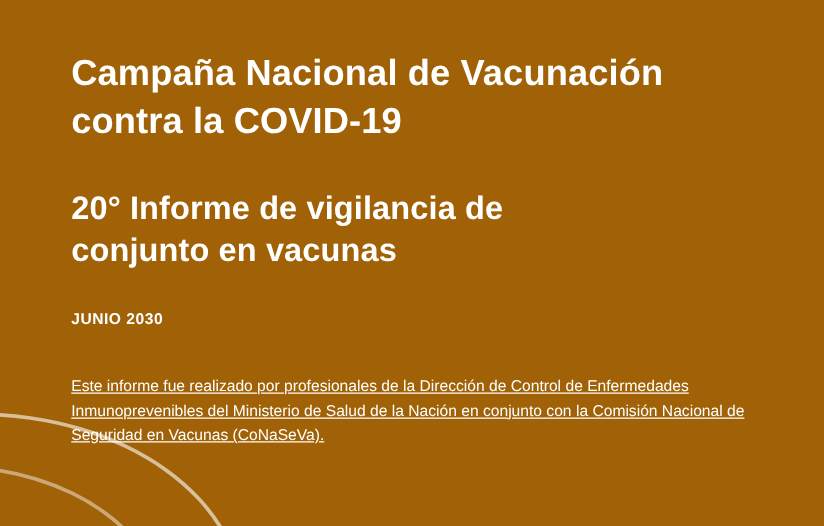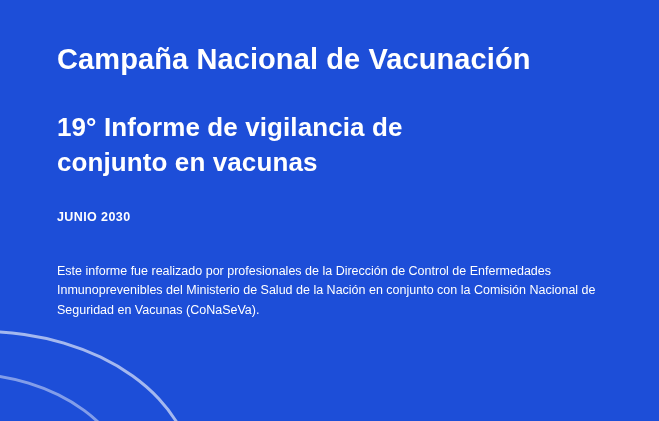--- a/index.html
+++ b/index.html
@@ -10,21 +10,21 @@
     width: 659px;
     height: 421px;
     overflow: hidden;
     font-family: "Liberation Sans", sans-serif;
     background: #ffffff;
   }
   .cover {
     position: relative;
     width: 659px;
     height: 421px;
-    background: #1d4ed8;
+    background: #a16207;
     overflow: hidden;
   }
   
   .swoosh {
     position: absolute;
     border: 2px solid rgba(255,255,255,0.55);
     border-radius: 50%;
     background: transparent;
     pointer-events: none;
   }
@@ -72,38 +72,40 @@
     font-weight: bold;
     letter-spacing: 0.4px;
     margin: 30px 0 0 0;
   }
   .credits {
     color: #ffffff;
     font-size: 12.5px;
     line-height: 1.55;
     margin: 38px 0 0 0;
     max-width: 565px;
+    text-decoration: underline;
   }
 </style>
 </head>
 <body>
 
 <div class="cover">
 
   <div class="swoosh swoosh-1"></div>
   <div class="swoosh swoosh-2"></div>
 
   <div class="content">
 
     <h1 class="title">
       <span>Campaña Nacional de Vacunación</span><br>
+      <span>contra la COVID-19</span>
     </h1>
 
     <h2 class="subtitle">
-      <span>19° Informe de vigilancia de</span><br>
+      <span>20° Informe de vigilancia de</span><br>
       <span>conjunto en vacunas</span>
     </h2>
 
     <p class="date">JUNIO 2030</p>
 
     <p class="credits">Este informe fue realizado por profesionales de la Dirección de Control de Enfermedades Inmunoprevenibles del Ministerio de Salud de la Nación en conjunto con la Comisión Nacional de Seguridad en Vacunas (CoNaSeVa).</p>
 
   </div>
 </div>
 

